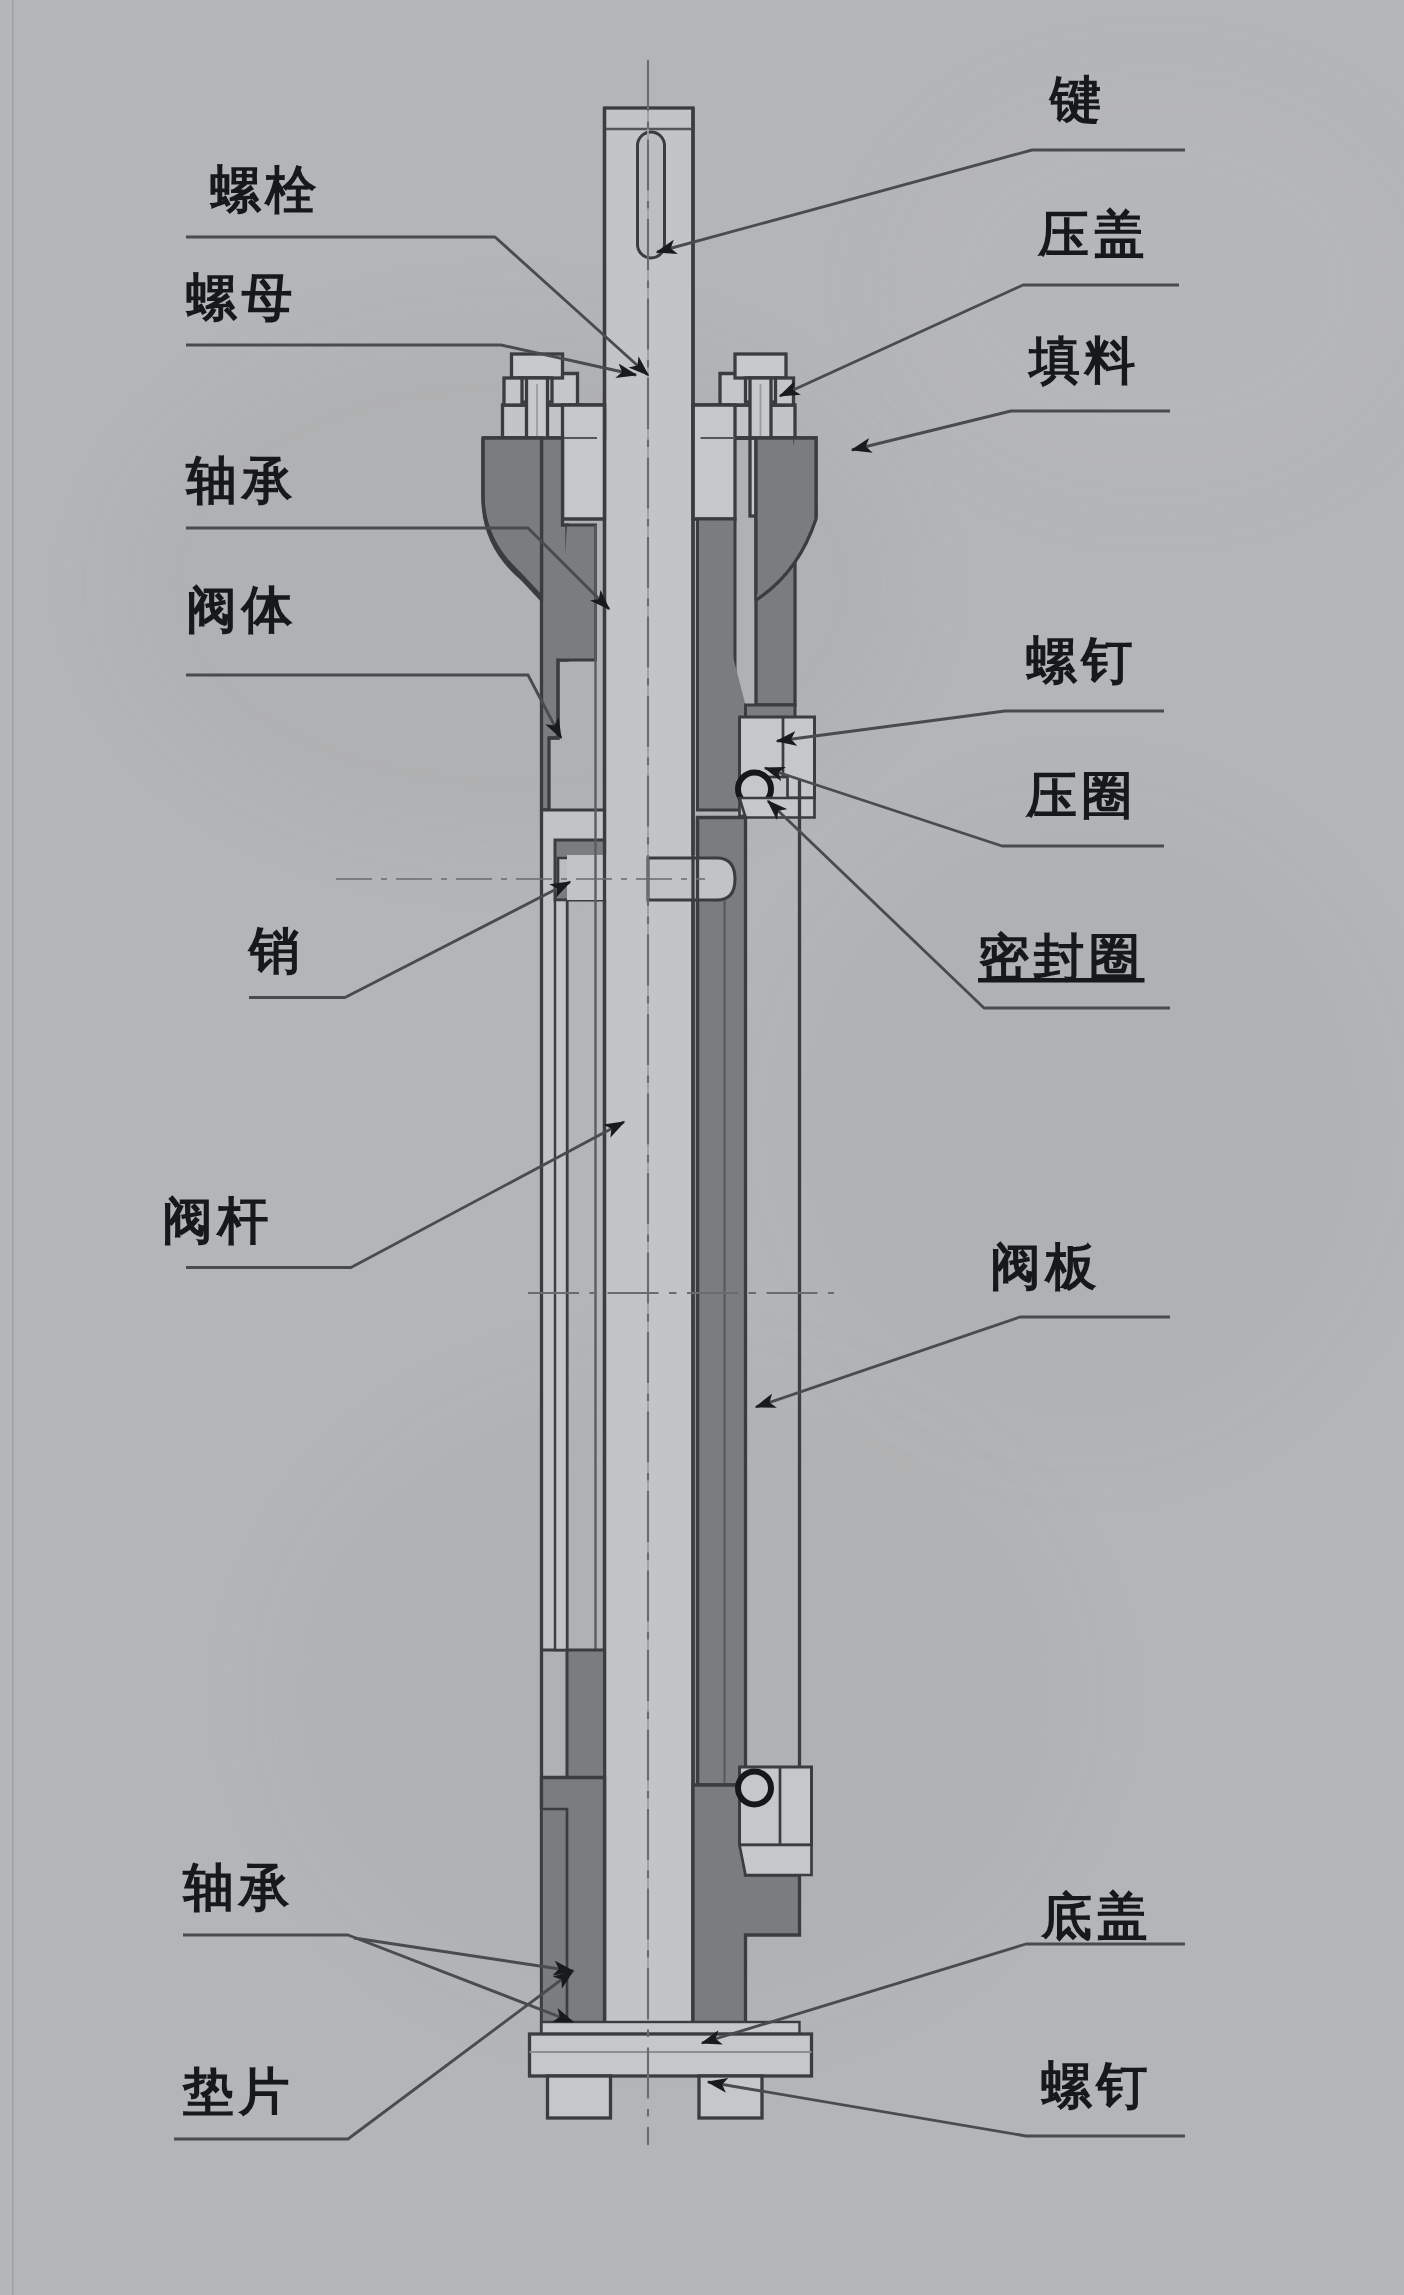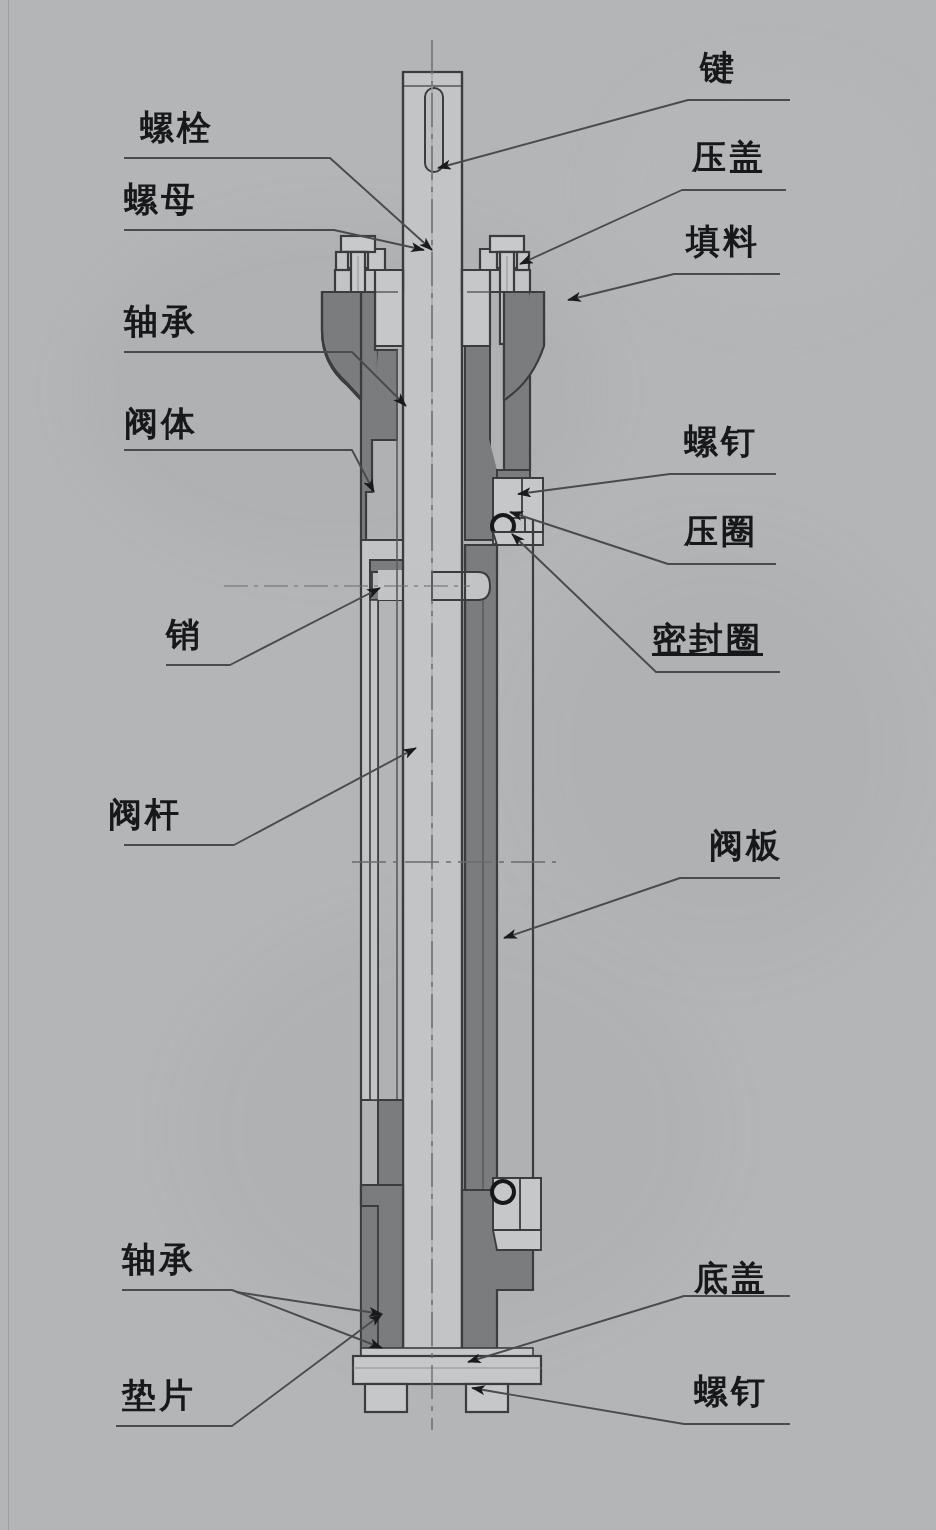--- a/index.html
+++ b/index.html
@@ -198,30 +198,30 @@
       <path d="M790,1296 L684,1296 L468,1362" marker-end="url(#ah)"></path>
       <path d="M790,1424 L684,1424 L472,1388" marker-end="url(#ah)"></path>
 
       <path d="M236,1292 L382,1314" marker-end="url(#ah)"></path>
     </g>
   </svg>
 
   <div class="label" style="left:124px;top:108px;margin-left:16px;">螺栓</div>
   <div class="label" style="left:124px;top:180px;">螺母</div>
   <div class="label" style="left:124px;top:302px;">轴承</div>
-  <div class="label" style="left:124px;top:404px;">阀体</div>
+  <div class="label" style="left:124px;top:388px;">阀体</div>
   <div class="label" style="left:166px;top:615px;">销</div>
   <div class="label" style="left:108px;top:795px;">阀杆</div>
   <div class="label" style="left:122px;top:1240px;">轴承</div>
   <div class="label" style="left:122px;top:1376px;">垫片</div>
 
   <div class="label" style="left:700px;top:48px;">键</div>
   <div class="label" style="left:692px;top:138px;">压盖</div>
   <div class="label" style="left:686px;top:222px;text-align:right;">填料</div>
   <div class="label" style="left:684px;top:422px;">螺钉</div>
   <div class="label" style="left:684px;top:512px;text-align:right;">压圈</div>
   <div class="label" style="left:652px;top:620px;text-decoration:underline;">密封圈</div>
-  <div class="label" style="left:709px;top:826px;">阀板</div>
+  <div class="label" style="left:660px;top:826px;">阀板</div>
   <div class="label" style="left:694px;top:1244px;margin-top:15px;">底盖</div>
   <div class="label" style="left:694px;top:1372px;">螺钉</div>
 
   <div style="position:absolute;left:8px;top:0;width:1px;height:1530px;background:rgba(140,142,146,0.55);"></div>
 </div>
 
 </body></html>

